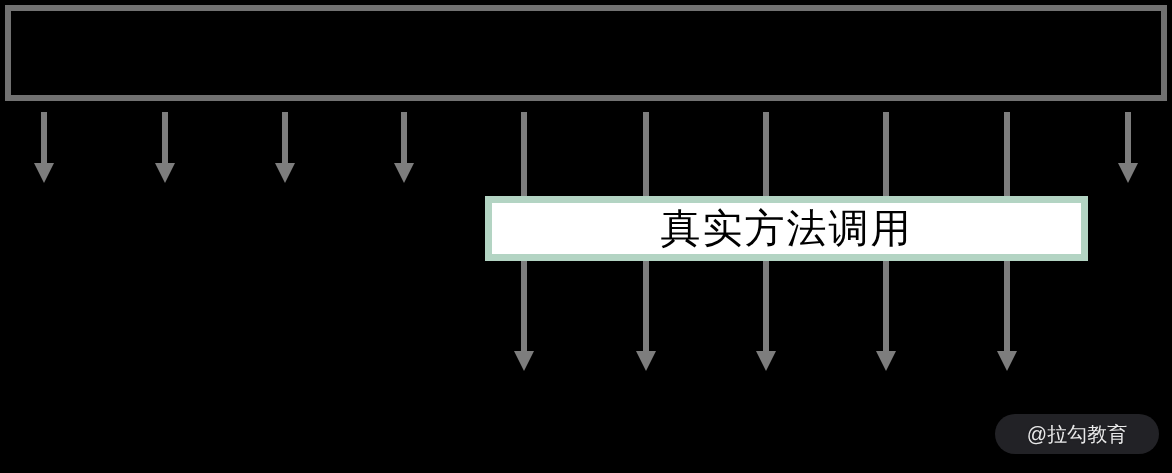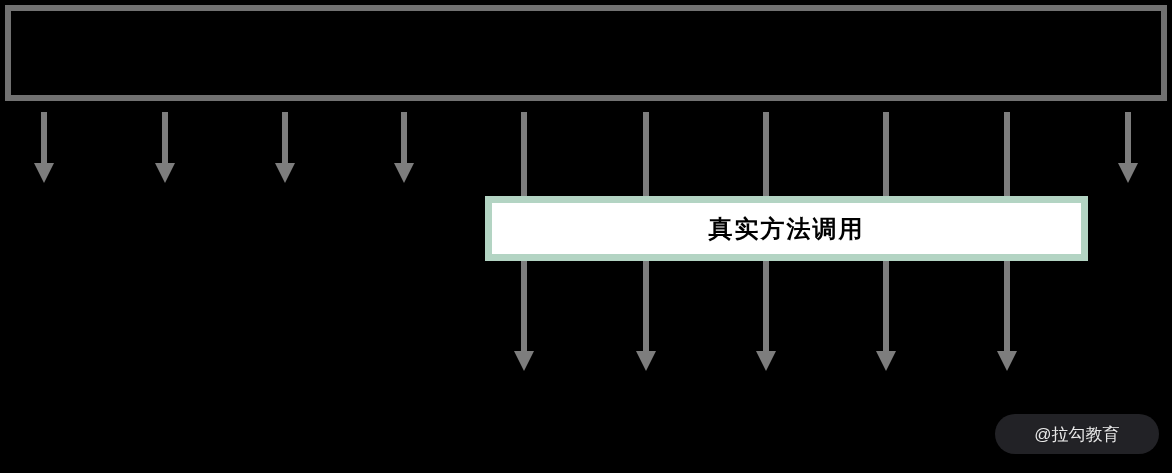--- a/index.html
+++ b/index.html
@@ -39,22 +39,22 @@
     left: 485px;
     width: 603px;
     box-sizing: border-box;
     background: #ffffff;
     display: flex;
     align-items: center;
     justify-content: center;
     z-index: 3;
   }
   .label-box .box-label {
-    font-size: 24px;
-    font-weight: 700;
+    font-size: 40px;
+    font-weight: 400;
     color: #000000;
     letter-spacing: 2px;
     white-space: nowrap;
   }
   .real-call-box {
     top: 196px;
     height: 65px;
     border: 7px solid var(--green-border, #b3d4c3);
   }
   .estimate-box {
@@ -69,21 +69,21 @@
     width: 164px;
     height: 40px;
     border-radius: 20px;
     background: rgba(96, 96, 108, 0.35);
     display: flex;
     align-items: center;
     justify-content: center;
     z-index: 4;
   }
   .watermark .watermark-text {
-    font-size: 17px;
+    font-size: 20px;
     color: rgba(255, 255, 255, 0.9);
     white-space: nowrap;
     text-shadow: 0 0 2px rgba(0,0,0,0.25);
   }
 </style>
 </head>
 <body>
 
 <div class="canvas" style="--bg: #000000; --topbox-border: #717171; --green-border: #b3d4c3; --purple-border: #a1a2bb;">
 

